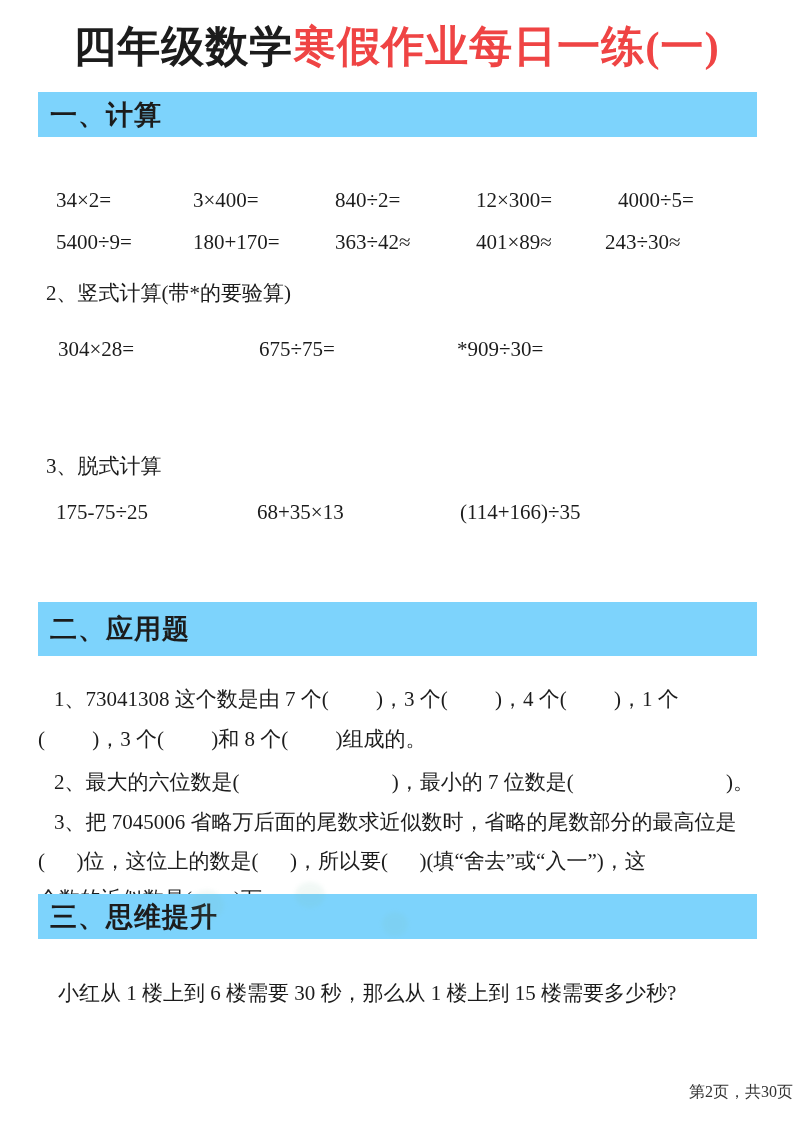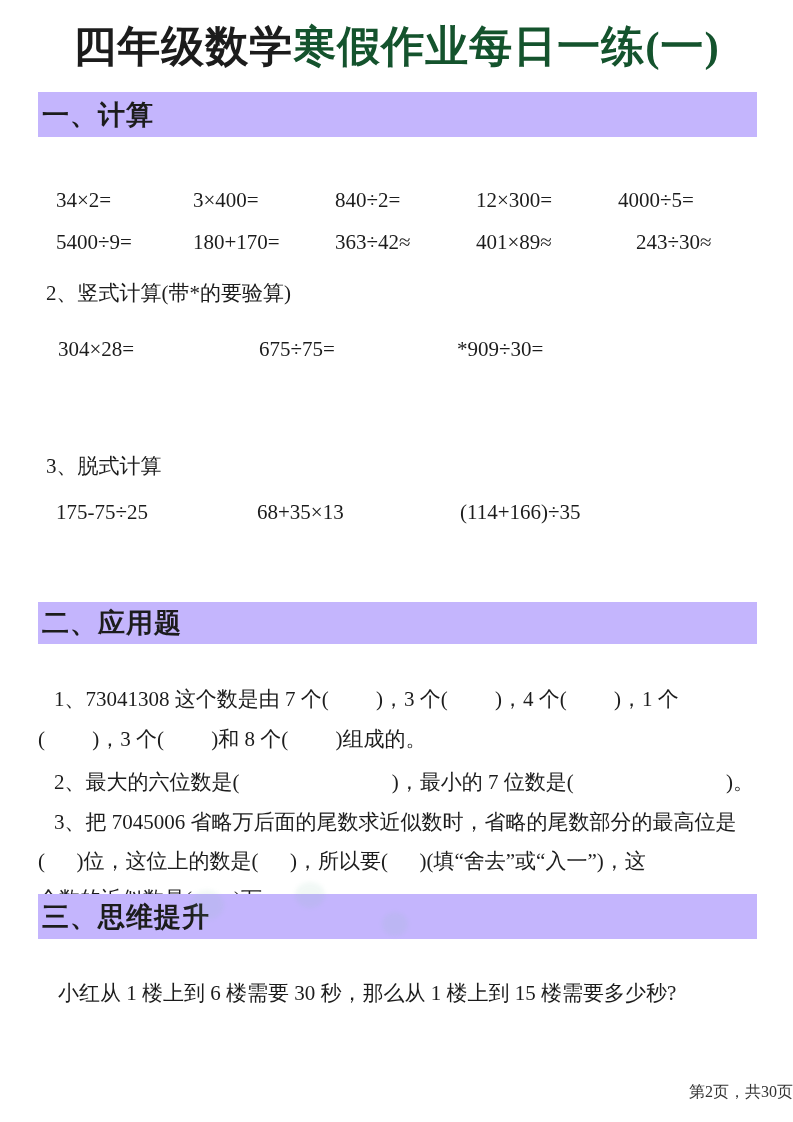--- a/index.html
+++ b/index.html
@@ -19,35 +19,35 @@
     top: 18px;
     left: 0;
     width: 100%;
     text-align: center;
     font-size: 43px;
     font-weight: bold;
     line-height: 58px;
     letter-spacing: 1px;
     white-space: nowrap;
   }
-  .doc-title .red-part { color: #14532d; }
+  .doc-title .red-part { color: #ef4444; }
   .banner {
     position: absolute;
     left: 38px;
     width: 719px;
-    background: #c4b5fd;
+    background: #7dd3fc;
     display: flex;
     align-items: center;
     font-size: 27px;
     font-weight: bold;
-    padding-left: 4px;
+    padding-left: 12px;
     letter-spacing: 1px;
   }
   #banner-calc  { top: 92px;  height: 45px; }
-  #banner-word  { top: 602px; height: 42px; }
+  #banner-word  { top: 602px; height: 54px; }
   #banner-think { top: 894px; height: 45px; }
   .sub-label {
     position: absolute;
     left: 46px;
     font-size: 21px;
     white-space: pre;
   }
   .calc-row {
     position: absolute;
     left: 0;
@@ -100,21 +100,21 @@
     <span class="expr" style="left:335px">840÷2=</span>
     <span class="expr" style="left:476px">12×300=</span>
     <span class="expr" style="left:618px">4000÷5=</span>
   </div>
 
   <div class="calc-row" style="top:230px">
     <span class="expr" style="left:56px">5400÷9=</span>
     <span class="expr" style="left:193px">180+170=</span>
     <span class="expr" style="left:335px">363÷42≈</span>
     <span class="expr" style="left:476px">401×89≈</span>
-    <span class="expr" style="left:636px">243÷30≈</span>
+    <span class="expr" style="left:605px">243÷30≈</span>
   </div>
 
   <div class="sub-label" style="top:279px">2、竖式计算(带*的要验算)</div>
 
   <div class="calc-row" style="top:337px">
     <span class="expr" style="left:58px">304×28=</span>
     <span class="expr" style="left:259px">675÷75=</span>
     <span class="expr" style="left:457px">*909÷30=</span>
   </div>
 

